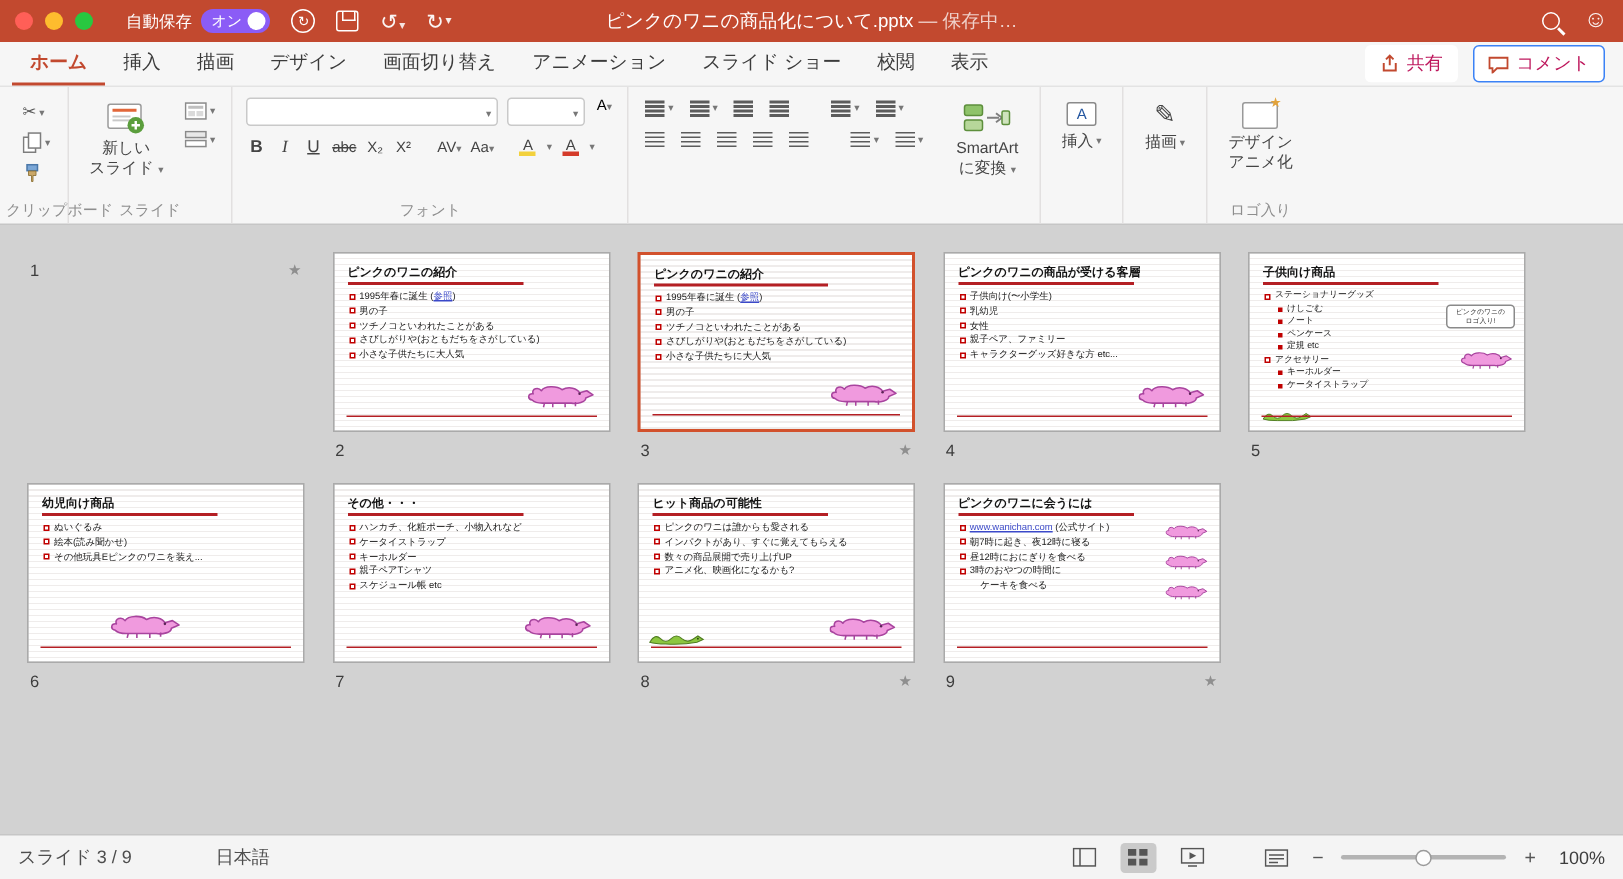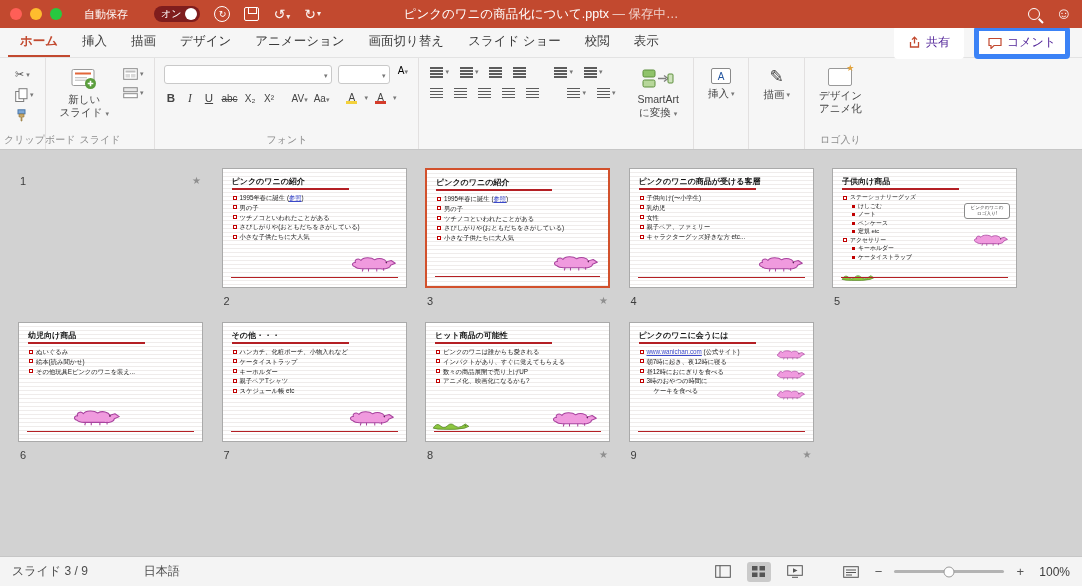--- a/index.html
+++ b/index.html
@@ -3,38 +3,38 @@
 <meta charset="utf-8">
 <style>
   html,body{margin:0;padding:0;width:1082px;height:586px;overflow:hidden;
     font-family:"Liberation Sans","DejaVu Sans",sans-serif;background:#d2d2d2;-webkit-font-smoothing:antialiased;}
   *{box-sizing:border-box;}
   
   .titlebar{height:28px;background:#c2492f;display:flex;align-items:center;color:#fff;padding:0 10px;position:relative;}
   .tl{width:12px;height:12px;border-radius:50%;margin-right:8px;flex:none;}
   .tl.red{background:#ff5f57;}.tl.yellow{background:#febc2e;}.tl.green{background:#28c840;}
   .autosave{display:flex;align-items:center;gap:6px;margin-left:14px;font-size:11px;}
-  .toggle{background:#7f1d1d;border-radius:9px;height:16px;display:flex;align-items:center;padding:2px 3px 2px 7px;gap:4px;font-size:10px;color:#fff;margin-left:20px;}
+  .toggle{background:#8b5cf6;border-radius:9px;height:16px;display:flex;align-items:center;padding:2px 3px 2px 7px;gap:4px;font-size:10px;color:#fff;}
   .knob{width:12px;height:12px;border-radius:50%;background:#fff;}
   .tb-ic{margin-left:14px;font-size:14px;line-height:1;opacity:.95;cursor:default;}
   .tb-circle{width:16px;height:16px;border:1.3px solid #fff;border-radius:50%;display:flex;align-items:center;justify-content:center;font-size:9px;margin-left:14px;}
   .floppy{width:15px;height:14px;border:1.3px solid #fff;border-radius:2px;position:relative;margin-left:14px;}
   .floppy::after{content:"";position:absolute;left:3px;top:0;width:7px;height:5px;border:1px solid #fff;border-top:none;}
   .caret-sm{font-size:8px;opacity:.9;margin-left:1px;}
   .doc-title{position:absolute;left:0;right:0;text-align:center;font-size:12.5px;pointer-events:none;}
   .doc-title .saving{opacity:.75;}
   .tb-right{margin-left:auto;display:flex;align-items:center;gap:16px;}
   .mag{width:12px;height:12px;border:1.6px solid #fff;border-radius:50%;position:relative;}
   .mag::after{content:"";position:absolute;width:6px;height:1.6px;background:#fff;transform:rotate(45deg);left:9px;top:11px;}
   
   .tabbar{height:30px;background:#f6f6f6;display:flex;align-items:stretch;padding:0 8px;border-bottom:1px solid #e3e3e3;}
   .tab{display:flex;align-items:center;padding:12px 12px;font-size:12.5px;color:#3b3b3b;cursor:default;border-bottom:2px solid transparent;}
   .tab.active{color:#c2492f;border-bottom-color:#c2492f;font-weight:bold;}
   .tab-actions{margin-left:auto;display:flex;align-items:center;gap:10px;padding-right:4px;}
-  .actbtn{display:flex;align-items:center;gap:5px;border:5px solid #3b82f6;color:#4c1d95;border-radius:4px;padding:3px 9px;font-size:12px;background:#fff;}
+  .actbtn{display:flex;align-items:center;gap:5px;border:1px solid #3b82f6;color:#be185d;border-radius:4px;padding:3px 9px;font-size:12px;background:#fff;}
   
   .ribbon{height:92px;background:#f6f6f6;border-bottom:1px solid #c6c6c6;display:flex;padding:0 4px;}
   .rgroup{position:relative;border-right:1px solid #e2e0e0;padding:7px 9px 16px;display:flex;gap:7px;align-items:flex-start;}
   .glabel{position:absolute;bottom:2px;left:0;right:0;text-align:center;font-size:10px;color:#8e8e8e;white-space:nowrap;}
   .bigbtn{display:flex;flex-direction:column;align-items:center;gap:3px;padding:3px 5px;border-radius:4px;font-size:10.5px;color:#444;cursor:default;}
   .blabel{display:flex;align-items:center;gap:2px;white-space:nowrap;}
   .blabel2{display:flex;flex-direction:column;align-items:center;line-height:1.25;white-space:nowrap;}
   .caret{font-size:7px;color:#777;}
   .minicol{display:flex;flex-direction:column;gap:5px;padding-top:2px;}
   .sbtn{display:flex;align-items:center;gap:2px;font-size:11px;color:#555;padding:1px 2px;border-radius:3px;cursor:default;}
@@ -123,22 +123,22 @@
     <span class="mag"></span>
     <span class="tb-ic" style="margin-left:0;font-size:16px"><span>☺</span></span>
   </span>
 </div>
 
 <div class="tabbar">
   <span class="tab active">ホーム</span>
   <span class="tab">挿入</span>
   <span class="tab">描画</span>
   <span class="tab">デザイン</span>
+  <span class="tab">画面切り替え</span>
   <span class="tab">アニメーション</span>
-  <span class="tab">画面切り替え</span>
   <span class="tab">スライド ショー</span>
   <span class="tab">校閲</span>
   <span class="tab">表示</span>
   <span class="tab-actions">
     <span class="actbtn" style="border-color:transparent">
       <svg width="13" height="13" viewBox="0 0 13 13">
           <path d="M2.5 6v5h8V6" fill="none" stroke="#c2492f" stroke-width="1.3"></path>
           <path d="M6.5 7.5V1.5M4 3.6 6.5 1.1 9 3.6" fill="none" stroke="#c2492f" stroke-width="1.3"></path>
         </svg>
       <span>共有</span>

